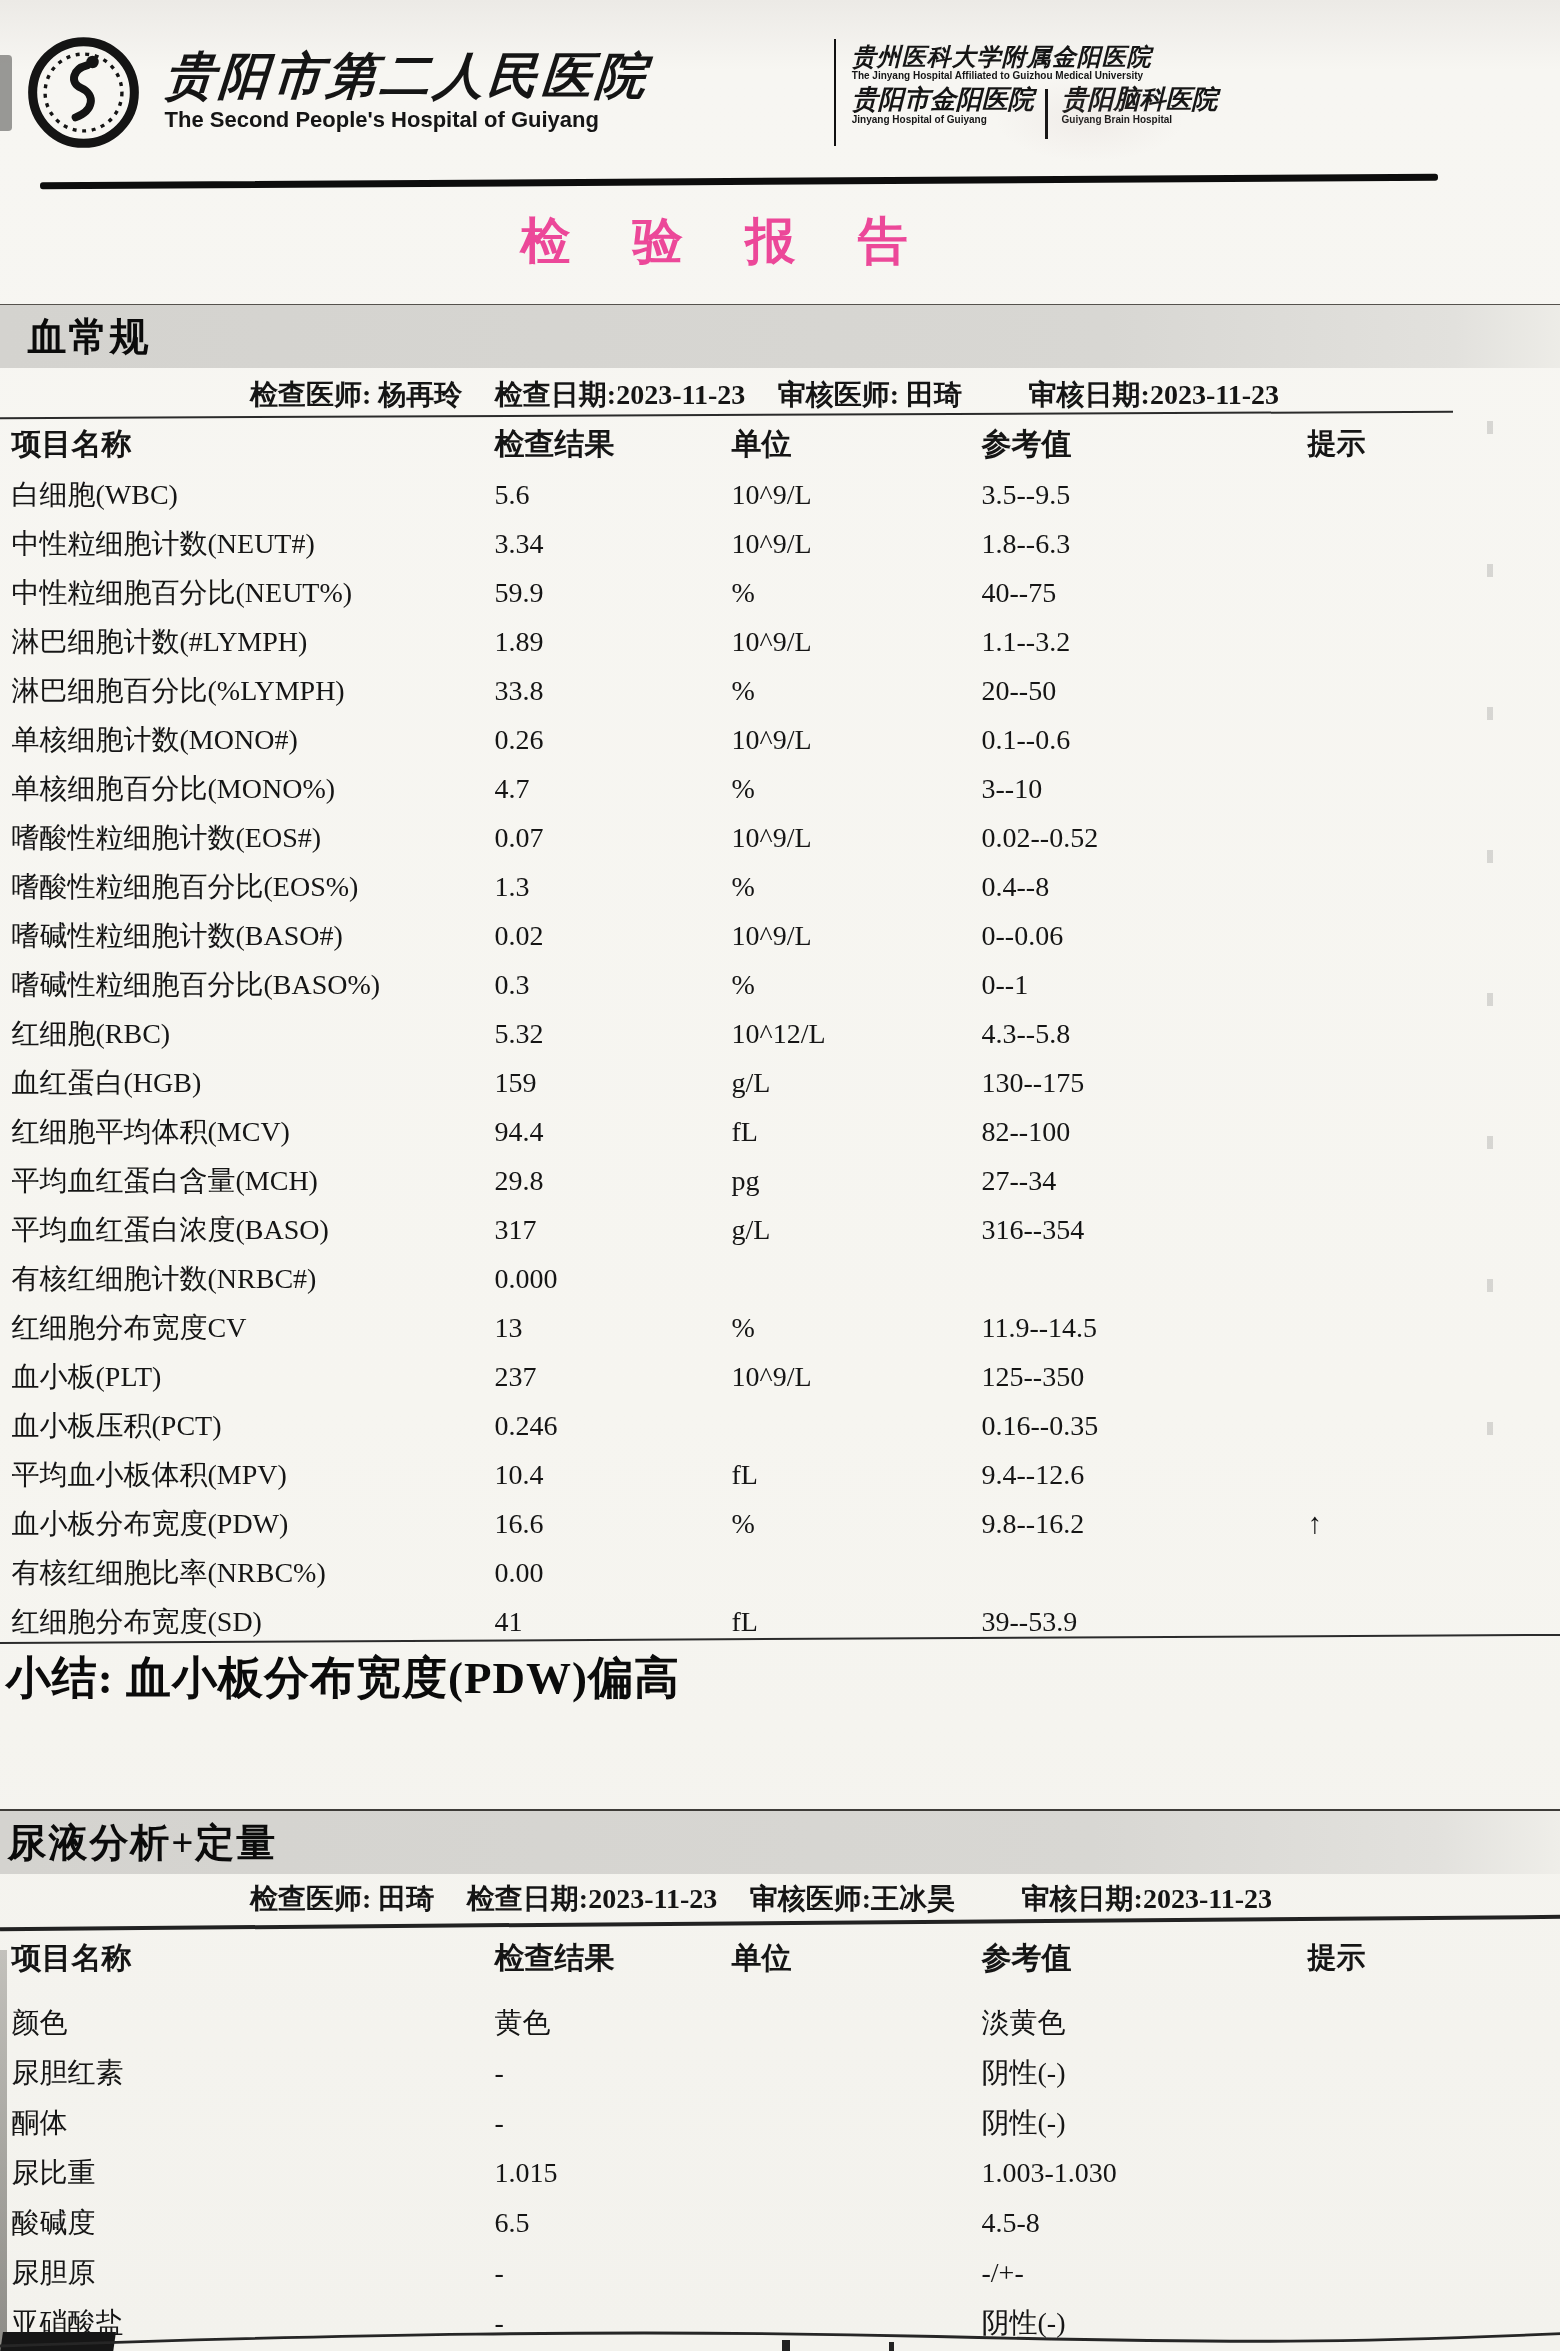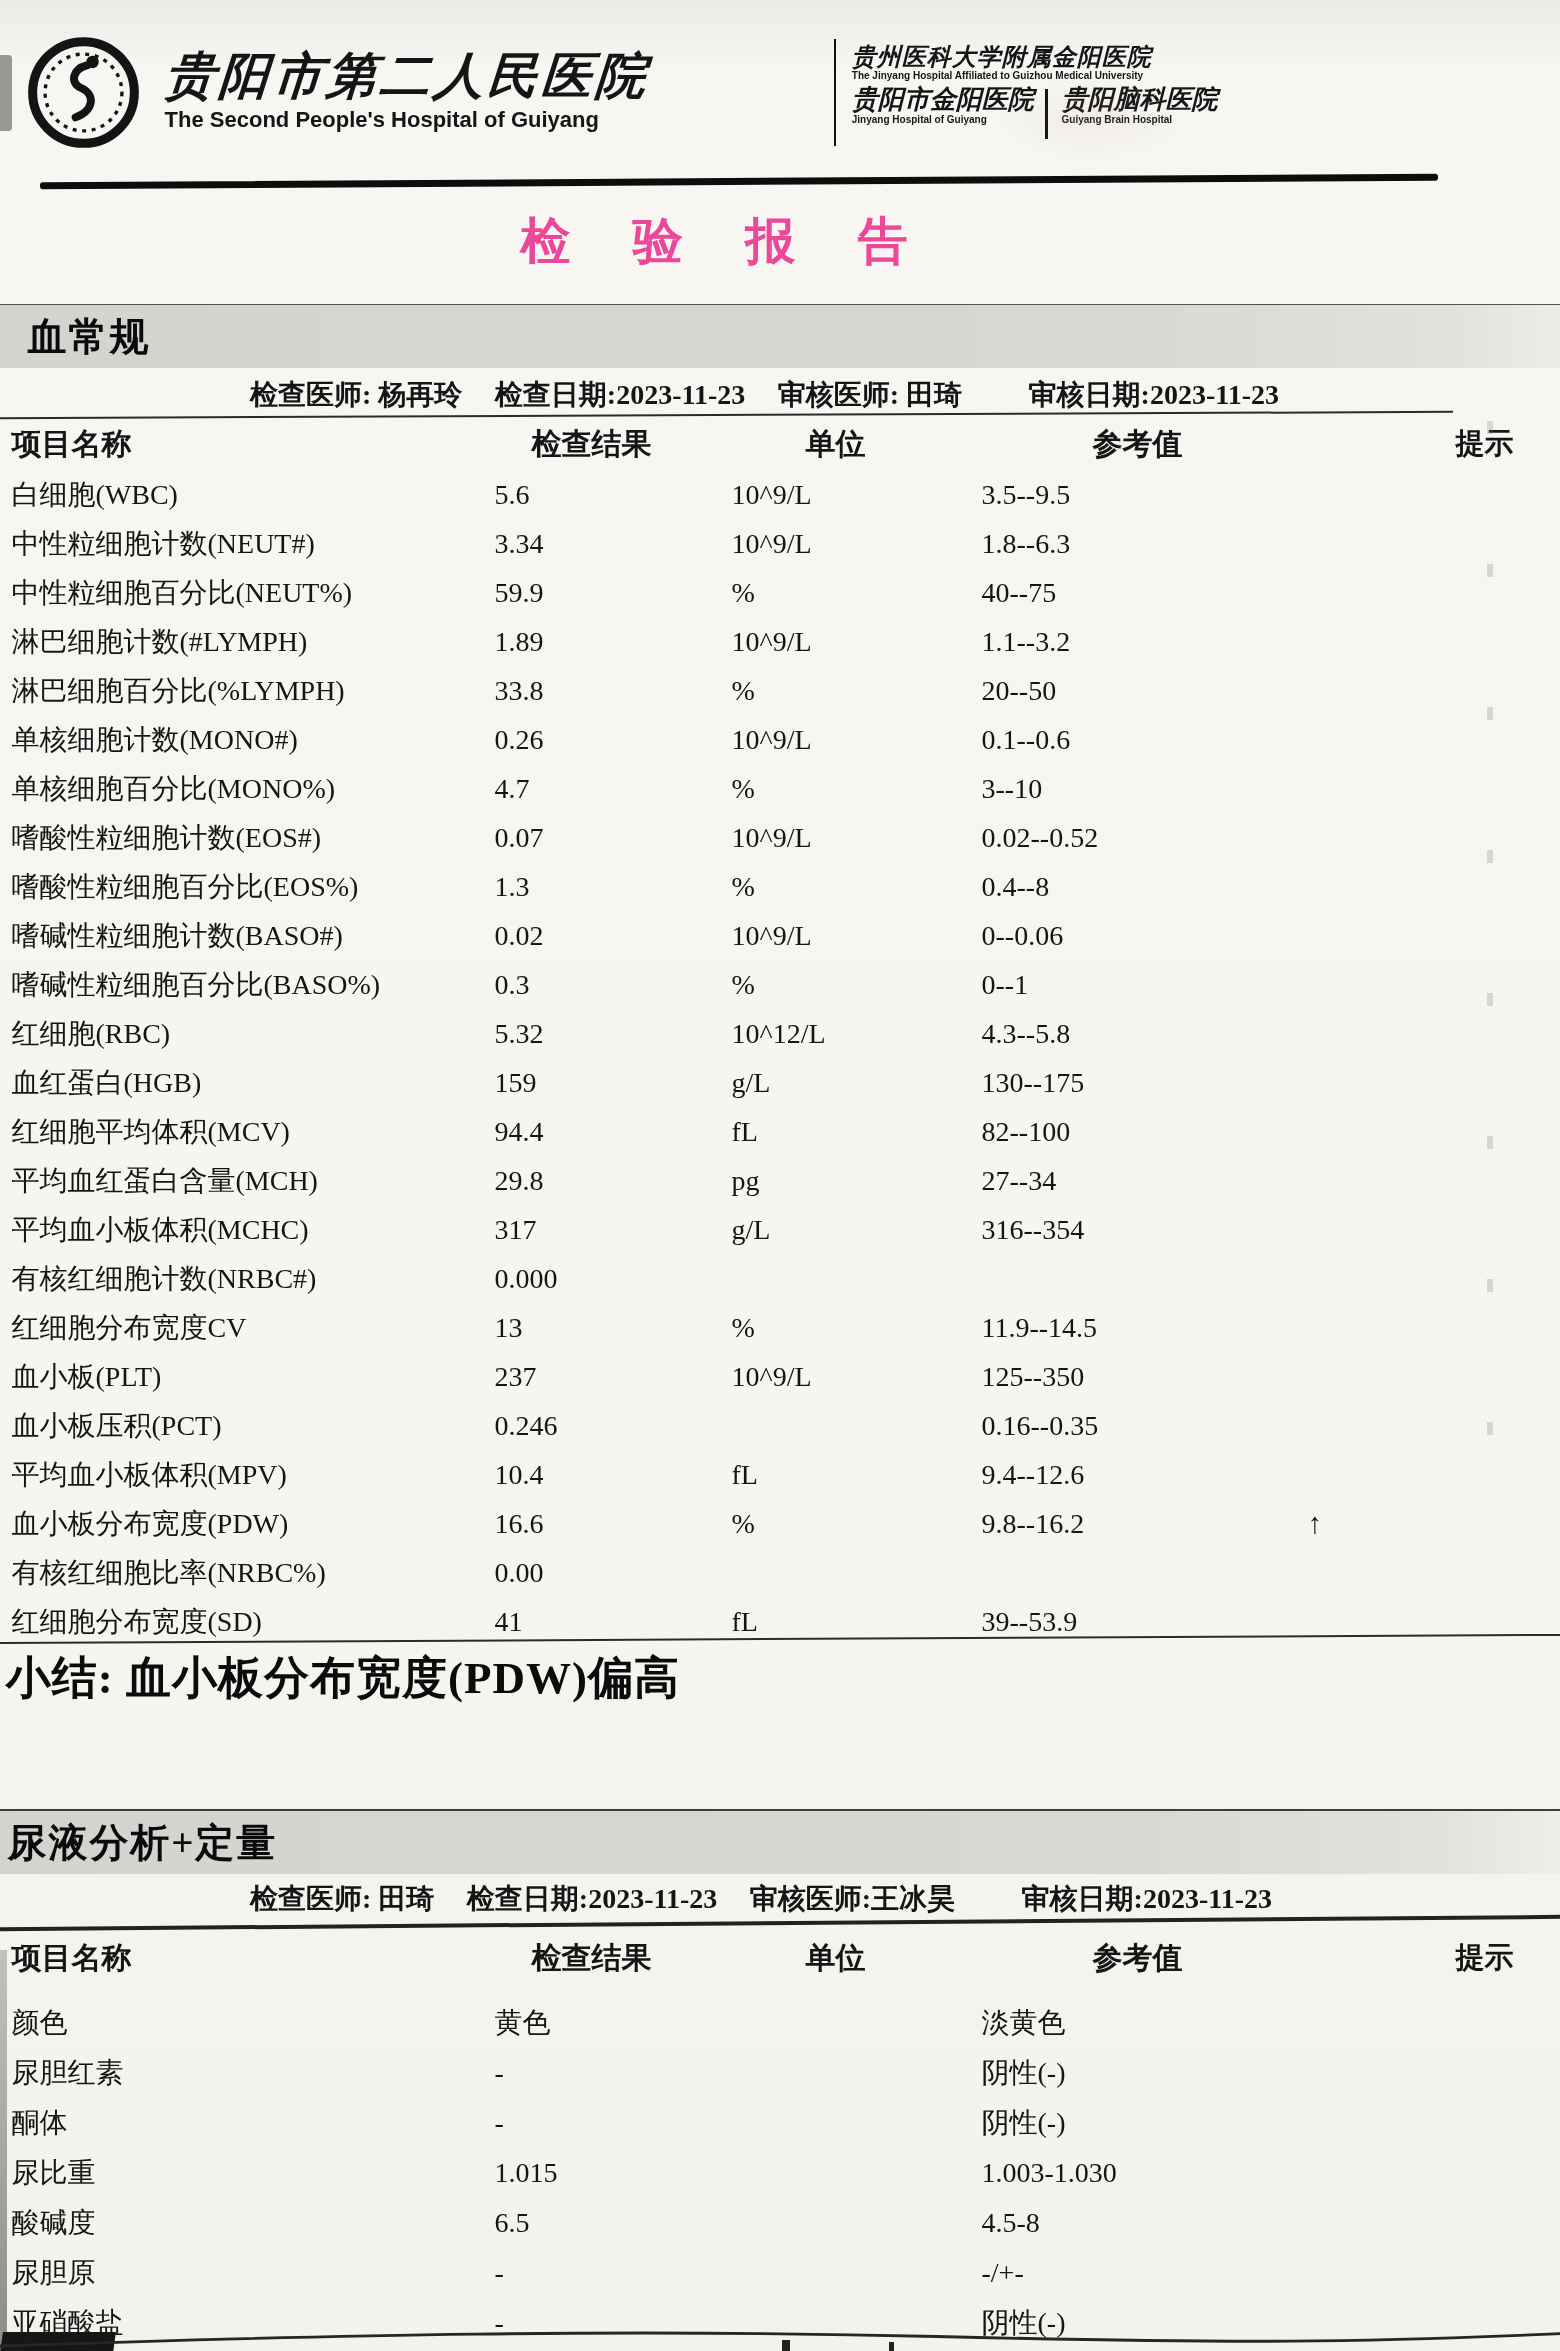--- a/index.html
+++ b/index.html
@@ -47,21 +47,21 @@
   .meta2{top:1883px;padding-left:250px;}
   .meta .pair{white-space:nowrap;margin-right:32.5px;}
   .meta .pair.last{margin-left:34px;}
   .rule-thin{left:0;width:1453px;height:1.9px;background:#2b2b2b;}
   .r1{top:414px;transform:rotate(-0.25deg);}
   .r2{top:1638px;width:1561px;transform:rotate(-0.3deg);}
   .r3{top:1921px;height:3.8px;width:1561px;background:#222;transform:rotate(-0.45deg);}
 
   
   .cols,.trow{display:flex;align-items:center;padding-left:11.5px;}
-  .cols{left:0;width:1549px;height:32.5px;font-size:30px;font-weight:600;gap:37px;}
+  .cols{left:0;width:1549px;height:32.5px;font-size:30px;font-weight:600;}
   .cols1{top:428px;}
   .cols2{top:1942px;}
   .c{display:block;white-space:nowrap;overflow:visible;}
   .c.item{width:483px;}
   .c.result{width:237px;}
   .c.unit{width:250px;}
   .c.ref{width:250px;}
   .c.flag{flex:1;padding-left:76px;font-size:29px;}
   .tbl{left:0;width:1549px;font-size:28px;font-weight:500;}
   .tbl1{top:470px;}
@@ -258,21 +258,21 @@
 
     <div class="trow">
       <span class="c item">平均血红蛋白含量(MCH)</span>
       <span class="c result">29.8</span>
       <span class="c unit">pg</span>
       <span class="c ref">27--34</span>
       <span class="c flag"></span>
     </div>
 
     <div class="trow">
-      <span class="c item">平均血小板体积(MCHC)</span>
+      <span class="c item">平均血红蛋白浓度(BASO)</span>
       <span class="c result">317</span>
       <span class="c unit">g/L</span>
       <span class="c ref">316--354</span>
       <span class="c flag"></span>
     </div>
 
     <div class="trow">
       <span class="c item">有核红细胞计数(NRBC#)</span>
       <span class="c result">0.000</span>
       <span class="c unit"></span>

